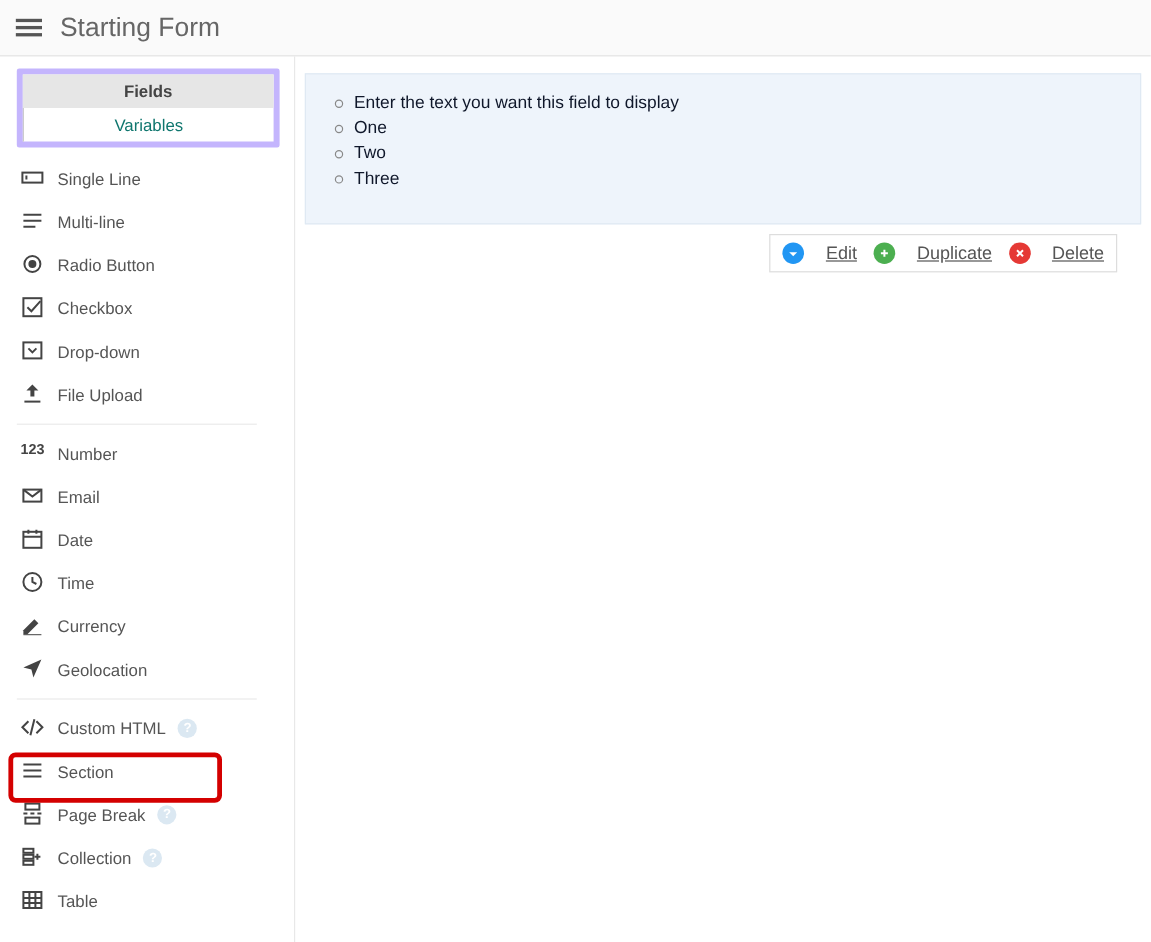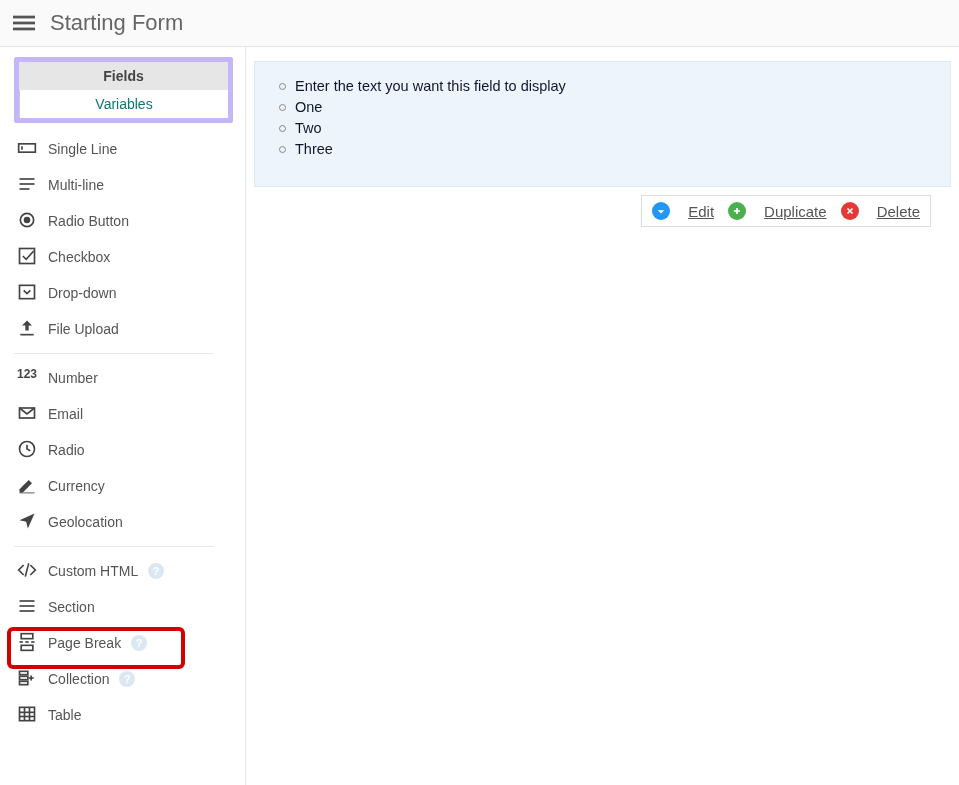--- a/index.html
+++ b/index.html
@@ -135,25 +135,36 @@
             <svg viewBox="0 0 24 24" width="20" height="20" fill="none" stroke="#444" stroke-width="2">
               <rect x="3" y="6" width="18" height="12"></rect>
               <polyline points="3,6 12,13 21,6"></polyline>
             </svg>
           </span>
         <span>Email</span>
       </li>
       <li class="field-item">
         <span class="fi-icon">
             <svg viewBox="0 0 24 24" width="20" height="20" fill="none" stroke="#444" stroke-width="2">
+              <rect x="3" y="5" width="18" height="16"></rect>
+              <line x1="3" y1="10" x2="21" y2="10"></line>
+              <line x1="8" y1="3" x2="8" y2="7"></line>
+              <line x1="16" y1="3" x2="16" y2="7"></line>
+            </svg>
+          </span>
+        <span>Date</span>
+      </li>
+      <li class="field-item">
+        <span class="fi-icon">
+            <svg viewBox="0 0 24 24" width="20" height="20" fill="none" stroke="#444" stroke-width="2">
               <circle cx="12" cy="12" r="9"></circle>
               <polyline points="12,7 12,12 16,14"></polyline>
             </svg>
           </span>
-        <span>Radio</span>
+        <span>Time</span>
       </li>
       <li class="field-item">
         <span class="fi-icon">
             <svg viewBox="0 0 24 24" width="20" height="20" fill="#444">
               <path d="M3 17l11-11 4 4L7 21H3v-4z"></path>
               <rect x="3" y="21" width="18" height="1"></rect>
             </svg>
           </span>
         <span>Currency</span>
       </li>

